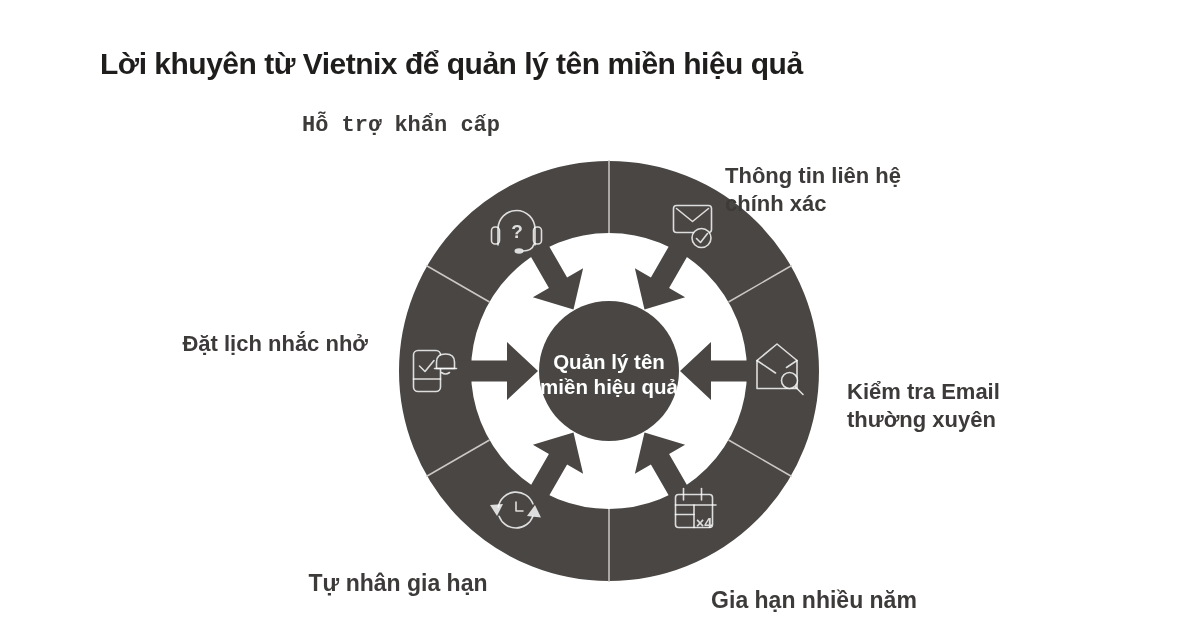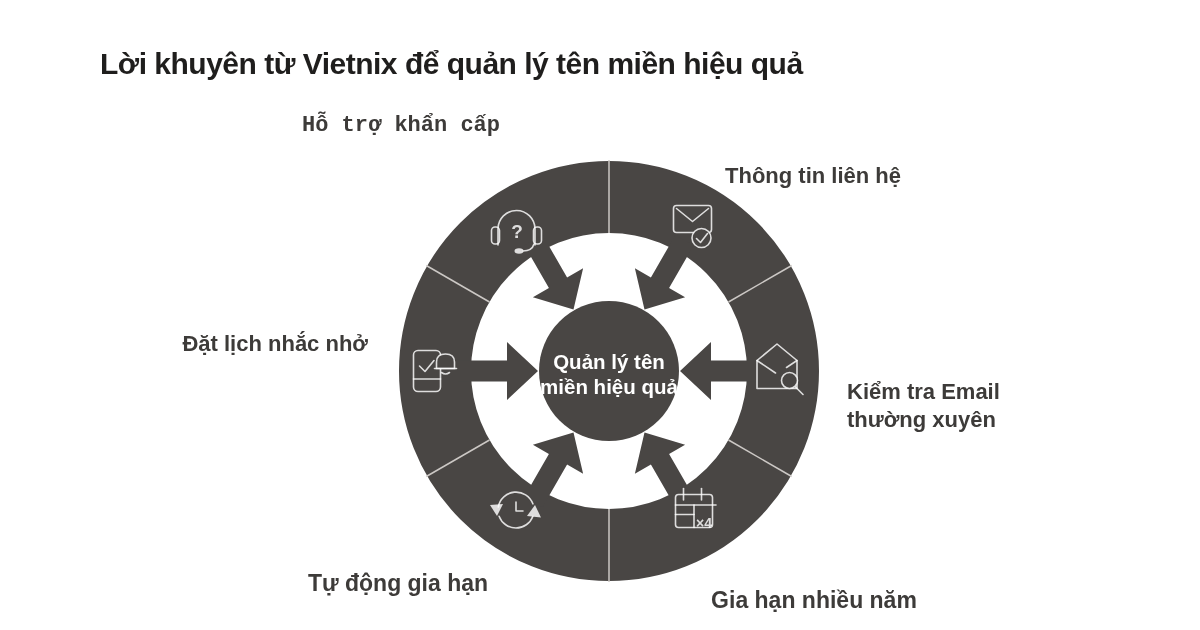--- a/index.html
+++ b/index.html
@@ -119,30 +119,31 @@
     <path class="icon-stroke" d="M 441.5 372.5 Q 445.5 375.5 449.5 372.5"></path>
   </g>
 </svg>
 
 <div class="label align-center" style="left:241px;top:112px;width:320px;font-family:Liberation Mono, monospace;">
   <span>Hỗ trợ khẩn cấp</span>
 </div>
 
 <div class="label align-left" style="left:725px;top:114px;">
   <span>Thông tin liên hệ</span>
+  <span>chính xác</span>
 </div>
 
 <div class="label align-right" style="left:68px;top:330px;width:300px;">
   <span>Đặt lịch nhắc nhở</span>
 </div>
 
 <div class="label align-left" style="left:847px;top:330px;">
   <span>Kiểm tra Email</span>
   <span>thường xuyên</span>
 </div>
 
 <div class="label align-center" style="left:238px;top:569px;width:320px;font-size:23px;">
-  <span>Tự động gia hạn</span>
+  <span>Tự nhân gia hạn</span>
 </div>
 
 <div class="label align-center" style="left:654px;top:586px;width:320px;font-size:23px;">
   <span>Gia hạn nhiều năm</span>
 </div>
 
 </body></html>

